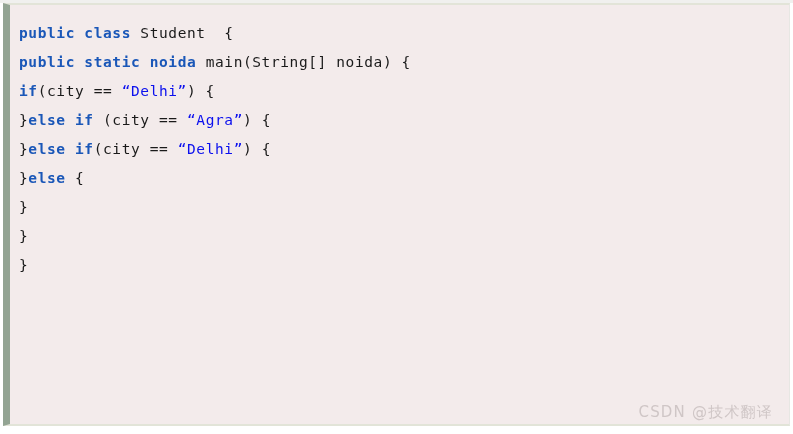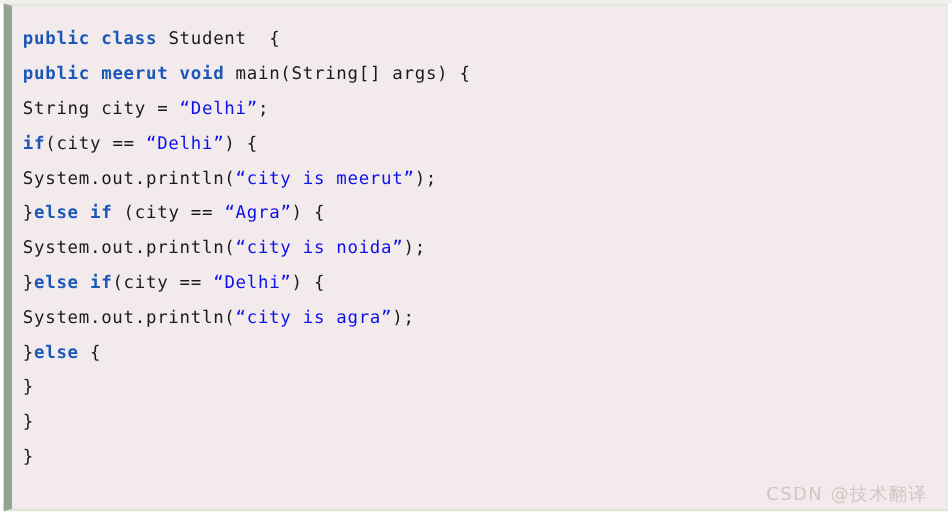--- a/index.html
+++ b/index.html
@@ -97,28 +97,24 @@
 <body>
 
 <div id="page">
 
   <div class="top-strip"></div>
 
   <div class="code-block">
     <div class="code-inner">
 
     <div class="code-line"><span class="tok-kw">public</span><span class="tok-plain"> </span><span class="tok-kw">class</span><span class="tok-plain"> Student  {</span></div>
-        <div class="code-line"><span class="tok-kw">public</span><span class="tok-plain"> </span><span class="tok-kw">meerut</span><span class="tok-plain"> </span><span class="tok-kw">void</span><span class="tok-plain"> main(String[] args) {</span></div>
-        <div class="code-line"><span class="tok-plain">String city = </span><span class="tok-str">“Delhi”</span><span class="tok-plain">;</span></div>
+        <div class="code-line"><span class="tok-kw">public</span><span class="tok-plain"> </span><span class="tok-kw">static</span><span class="tok-plain"> </span><span class="tok-kw">noida</span><span class="tok-plain"> main(String[] noida) {</span></div>
         <div class="code-line"><span class="tok-kw">if</span><span class="tok-plain">(city == </span><span class="tok-str">“Delhi”</span><span class="tok-plain">) {</span></div>
-        <div class="code-line"><span class="tok-plain">System.out.println(</span><span class="tok-str">“city is meerut”</span><span class="tok-plain">);</span></div>
         <div class="code-line"><span class="tok-plain">}</span><span class="tok-kw">else</span><span class="tok-plain"> </span><span class="tok-kw">if</span><span class="tok-plain"> (city == </span><span class="tok-str">“Agra”</span><span class="tok-plain">) {</span></div>
-        <div class="code-line"><span class="tok-plain">System.out.println(</span><span class="tok-str">“city is noida”</span><span class="tok-plain">);</span></div>
         <div class="code-line"><span class="tok-plain">}</span><span class="tok-kw">else</span><span class="tok-plain"> </span><span class="tok-kw">if</span><span class="tok-plain">(city == </span><span class="tok-str">“Delhi”</span><span class="tok-plain">) {</span></div>
-        <div class="code-line"><span class="tok-plain">System.out.println(</span><span class="tok-str">“city is agra”</span><span class="tok-plain">);</span></div>
         <div class="code-line"><span class="tok-plain">}</span><span class="tok-kw">else</span><span class="tok-plain"> {</span></div>
         <div class="code-line"><span class="tok-plain">}</span></div>
         <div class="code-line"><span class="tok-plain">}</span></div>
         <div class="code-line"><span class="tok-plain">}</span></div>
       </div>
   </div>
 
   <div class="watermark">CSDN @技术翻译</div>
 
 </div>

